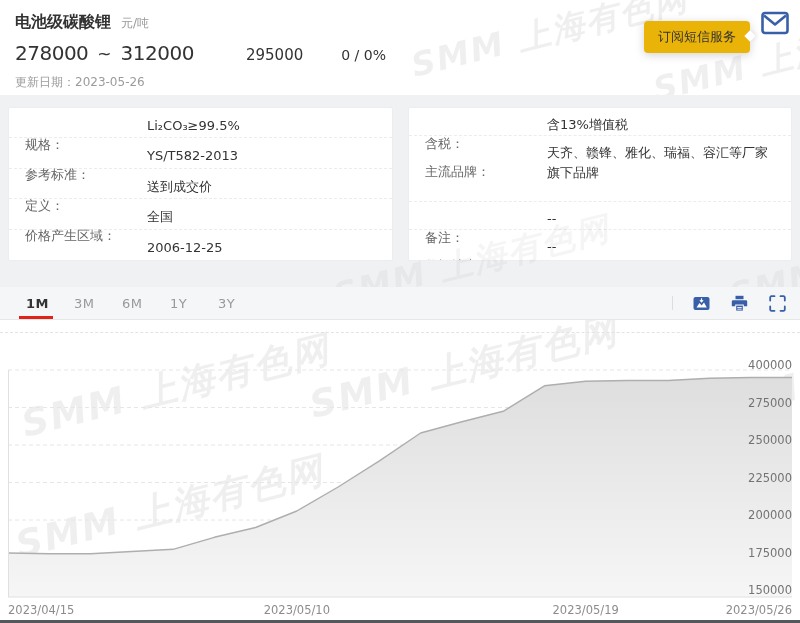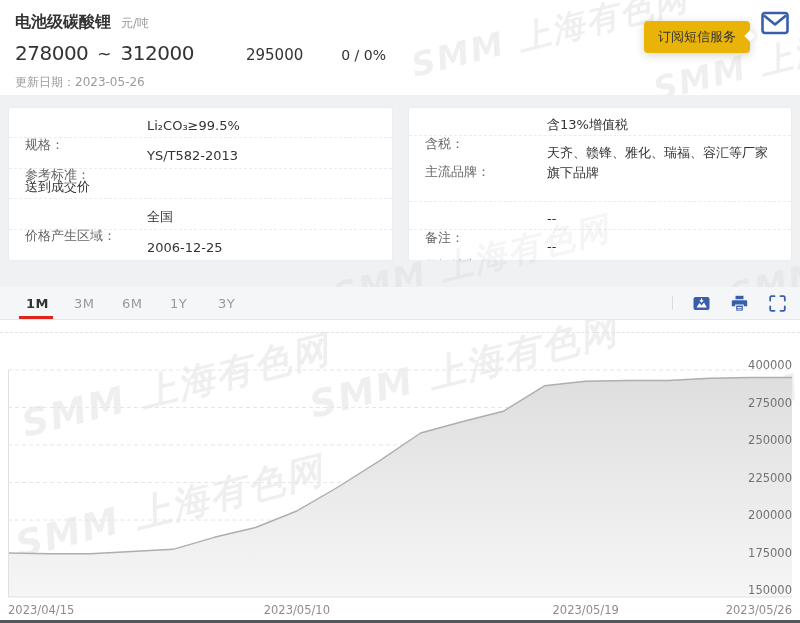--- a/index.html
+++ b/index.html
@@ -109,20 +109,21 @@
   <div class="card info-left">
       <div class="info-row">
         <span class="info-label">规格：</span>
         <span class="info-value">Li₂CO₃≥99.5%</span>
       </div>
       <div class="info-row">
         <span class="info-label">参考标准：</span>
         <span class="info-value">YS/T582-2013</span>
       </div>
       <div class="info-row">
+        <span class="info-label">定义：</span>
         <span class="info-value">送到成交价</span>
       </div>
       <div class="info-row">
         <span class="info-label">价格产生区域：</span>
         <span class="info-value">全国</span>
       </div>
       <div class="info-row">
         <span class="info-label">数据起始：</span>
         <span class="info-value">2006-12-25</span>
       </div>

